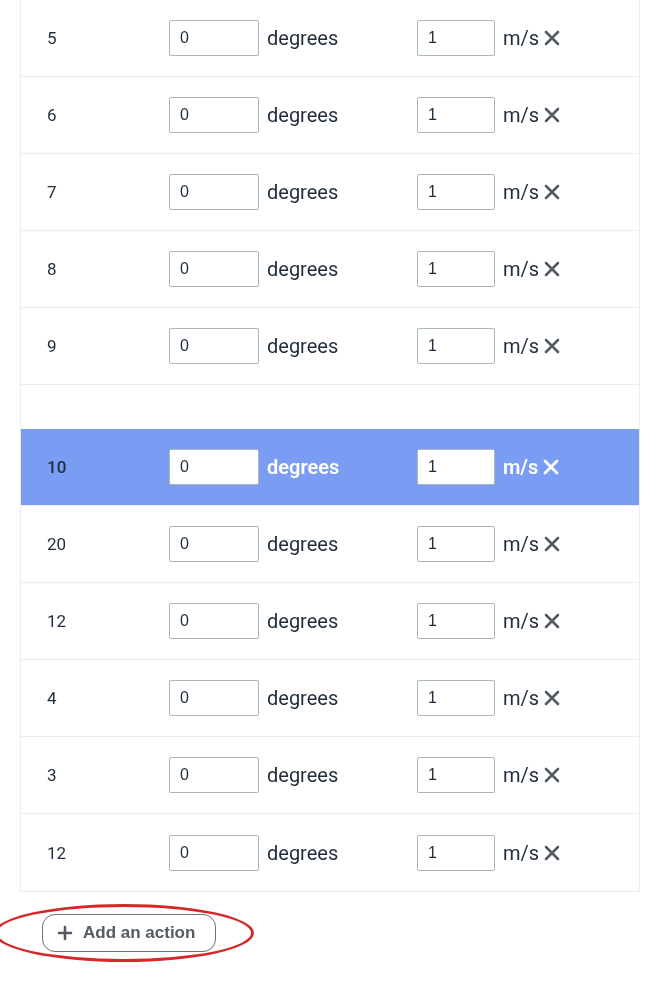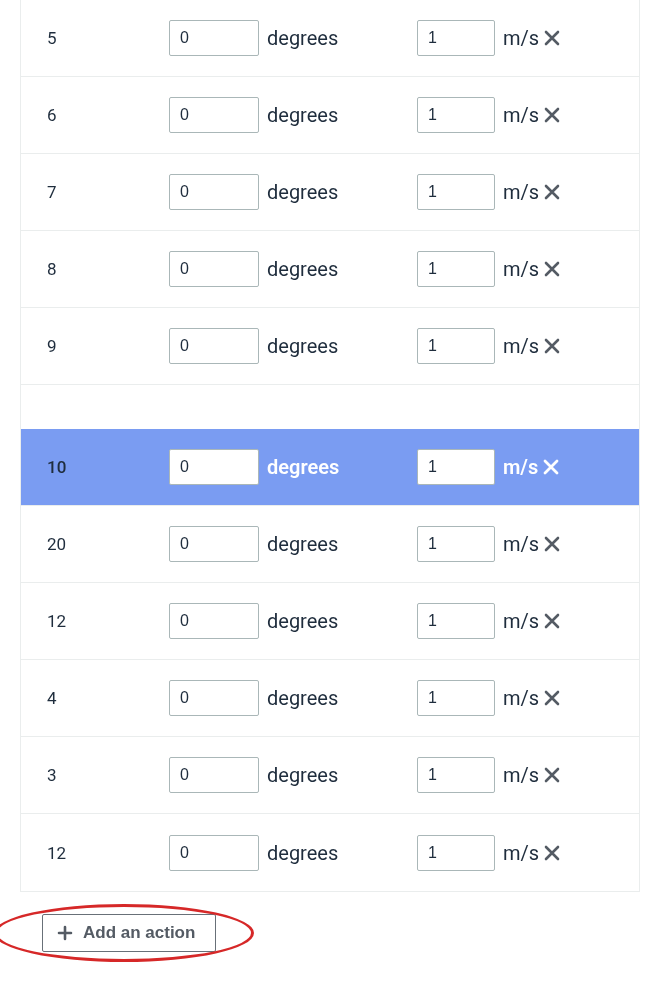--- a/index.html
+++ b/index.html
@@ -72,21 +72,21 @@
 
     .footer {
       padding: 22px 42px 10px 42px;
       position: relative;
     }
     .add-action-btn {
       display: inline-flex;
       align-items: center;
       height: 38px;
       border: 1px solid #687078;
-      border-radius: 2px;
+      border-radius: 13px;
       background: #ffffff;
       font-size: 17px;
       font-weight: 700;
       color: #545b64;
       padding: 0 20px 0 14px;
       cursor: pointer;
       outline: none;
     }
     .add-action-btn svg {
       width: 16px; height: 16px; margin-right: 10px;

